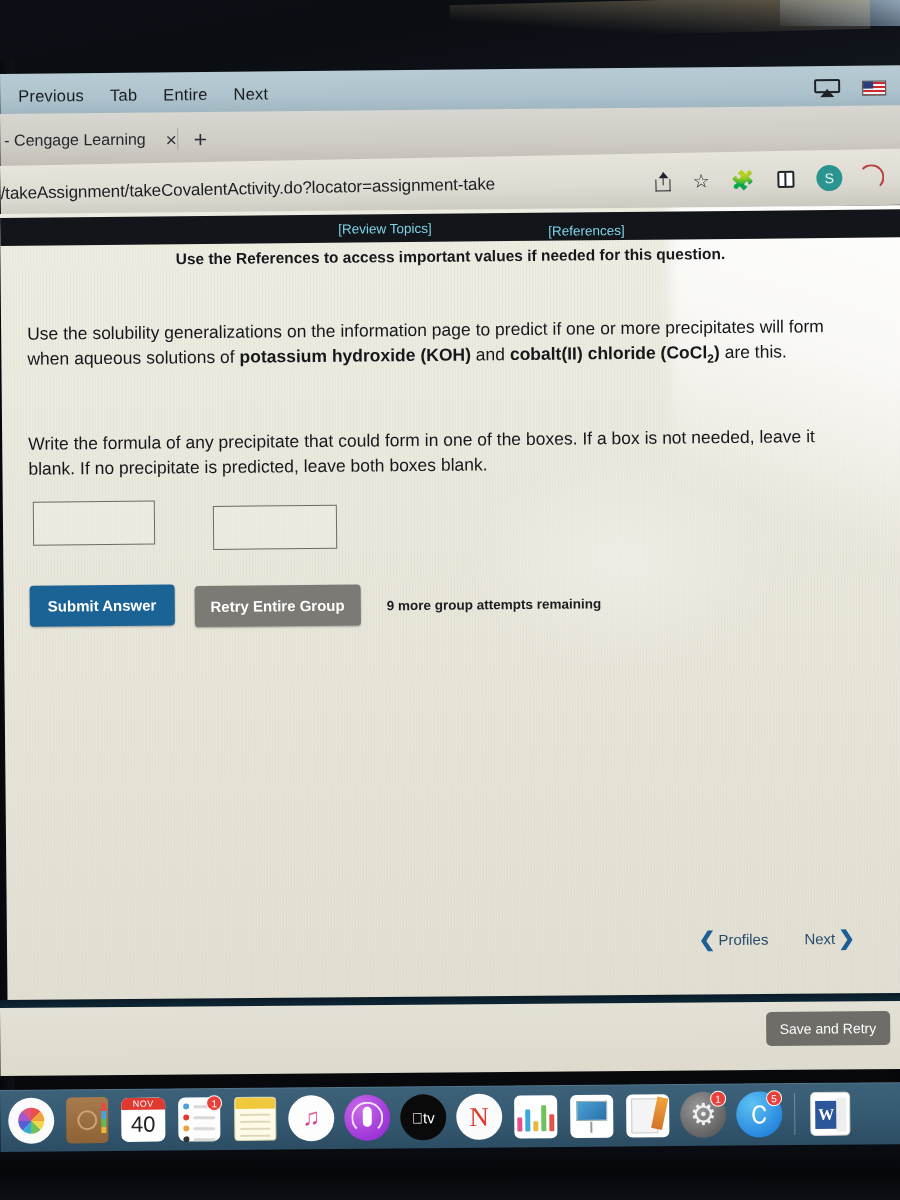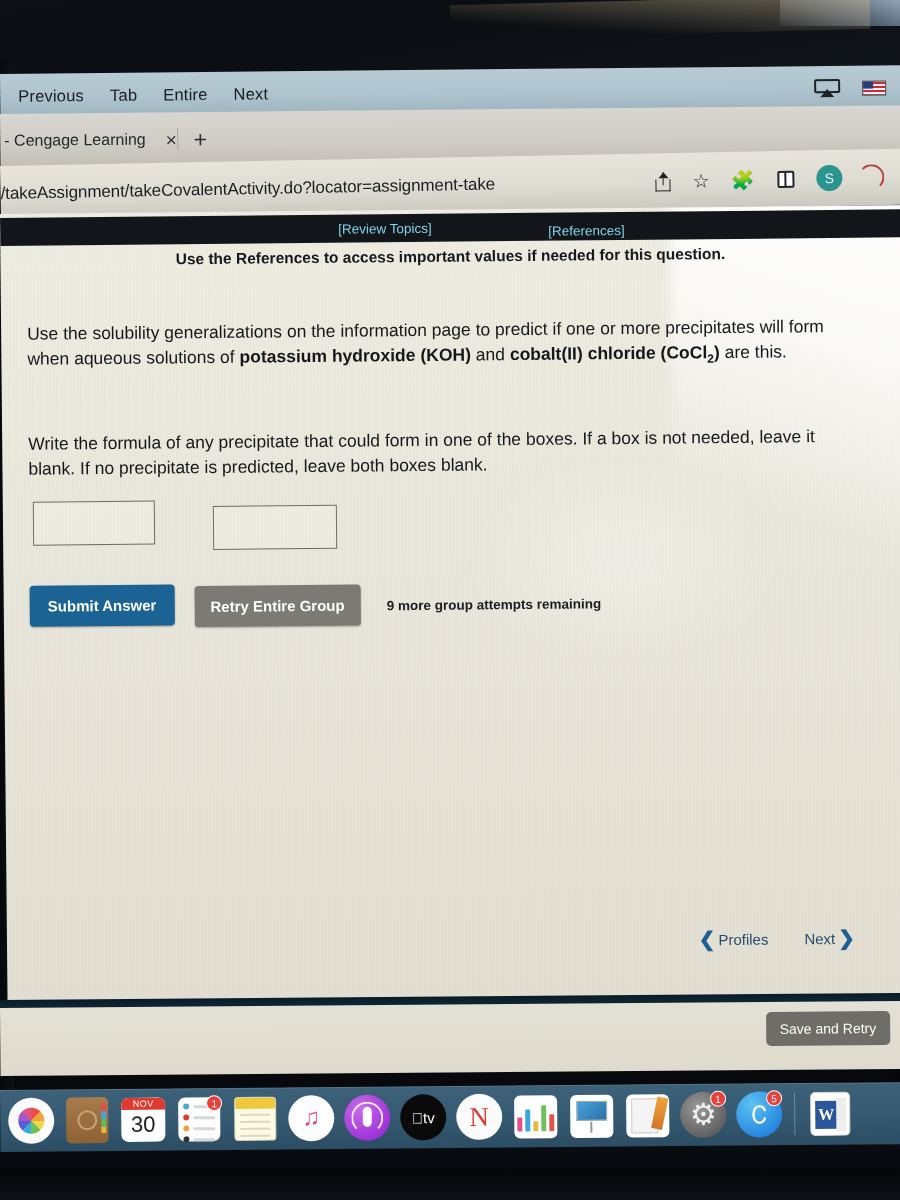--- a/index.html
+++ b/index.html
@@ -478,21 +478,21 @@
       <div class="ic-round ic-photos"></div>
     </div>
 
     <div class="dock-icon">
       <div class="ic-contacts"></div>
     </div>
 
     <div class="dock-icon">
       <div class="ic-cal">
         <div class="mo">NOV</div>
-        <div class="dy">30</div>
+        <div class="dy">40</div>
       </div>
     </div>
 
     <div class="dock-icon">
       <div class="ic-reminders">
         <div class="ln">
             <span class="dot" style="background:#4aa3d8"></span>
             <span class="bar"></span>
           </div>
         <div class="ln">

